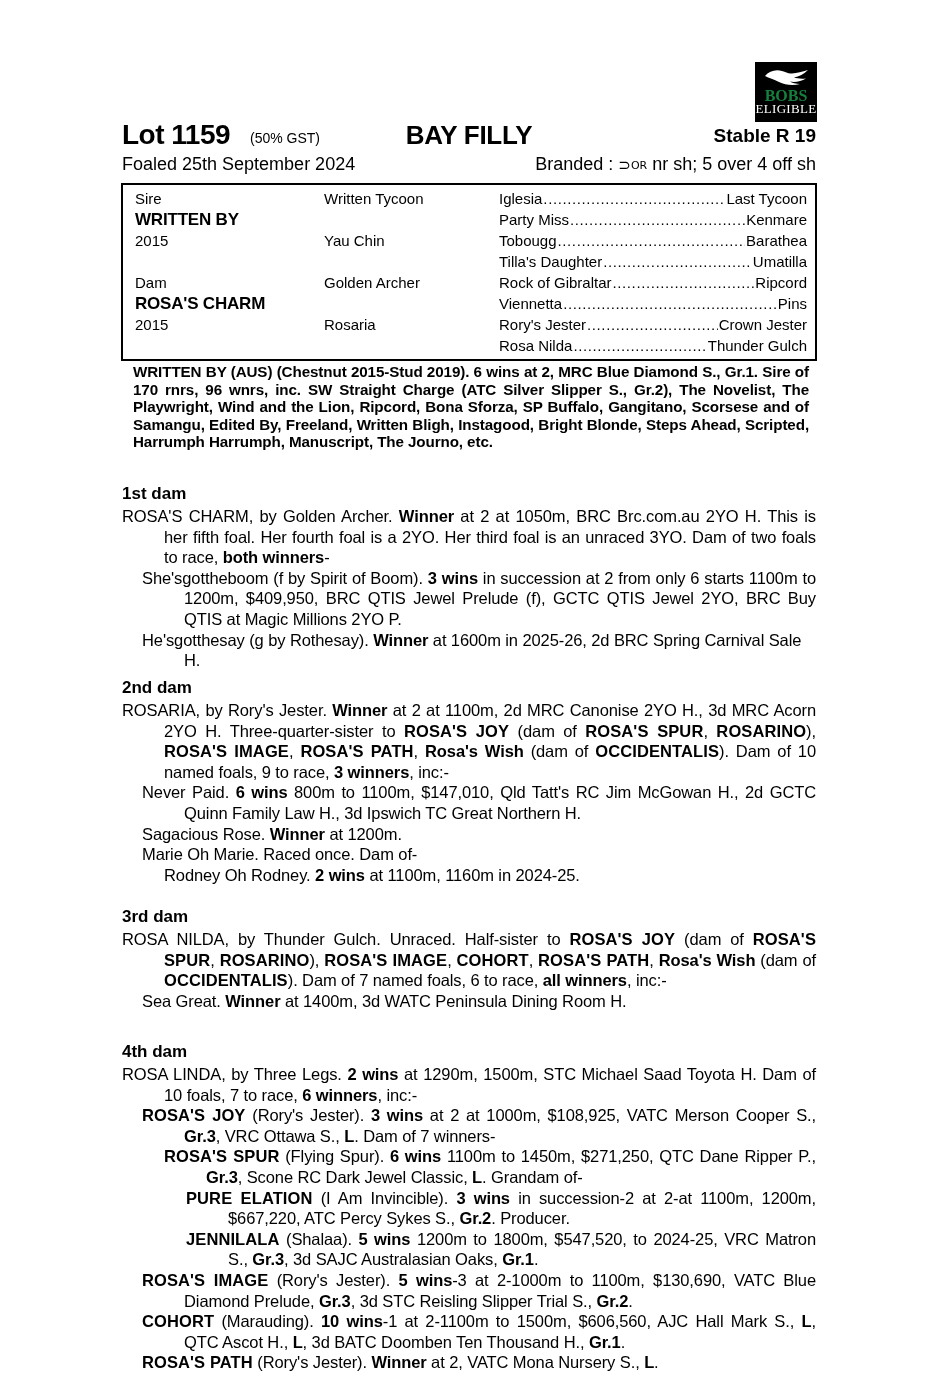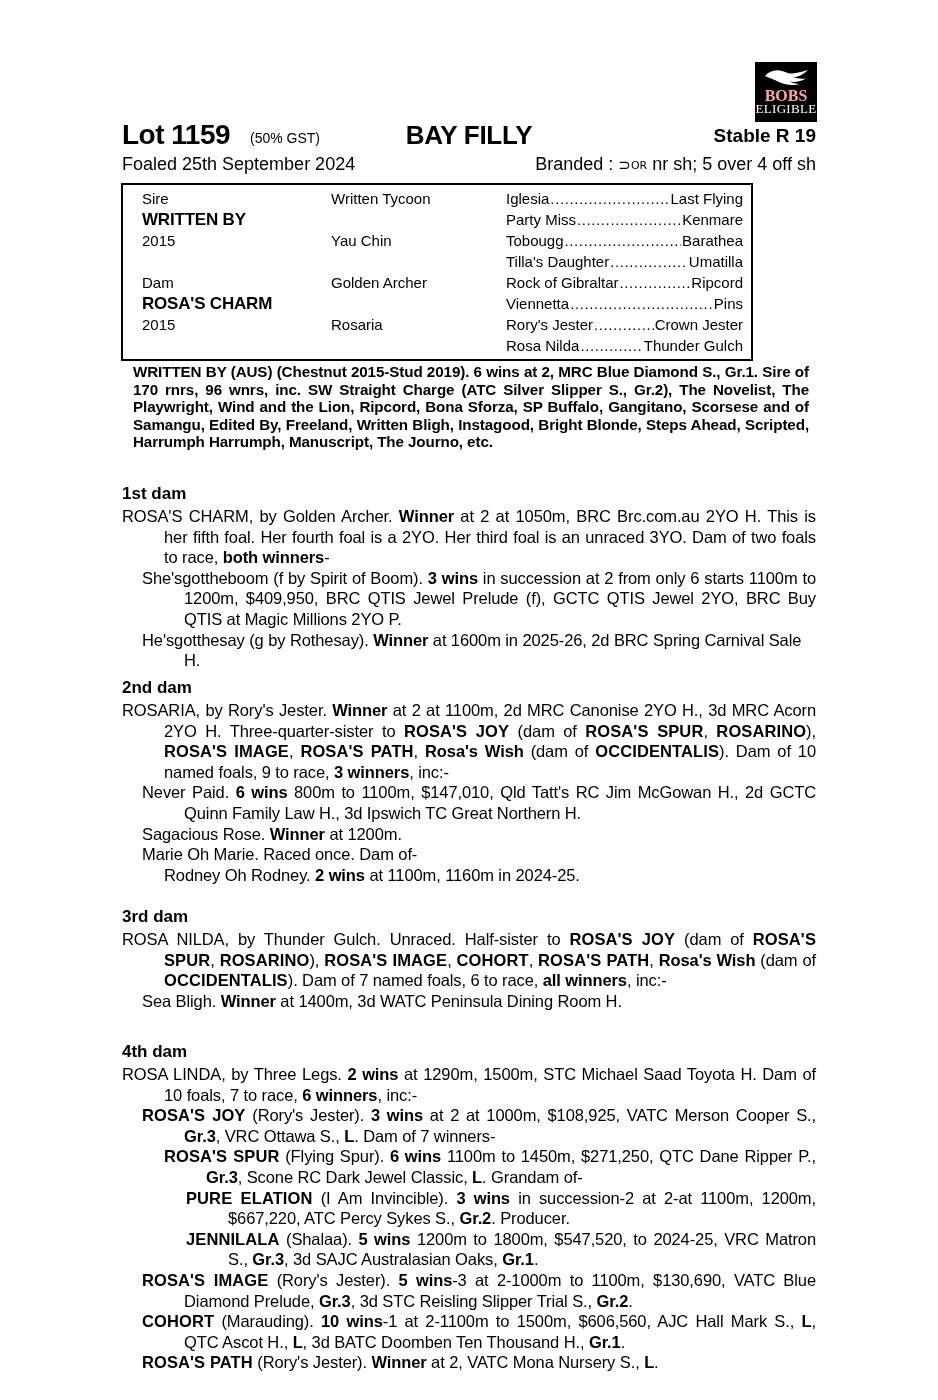--- a/index.html
+++ b/index.html
@@ -34,21 +34,21 @@
     flex-direction: column;
     align-items: center;
     justify-content: flex-start;
   }
   .bobs-horse {
     margin-top: 5px;
     width: 50px;
     height: 20px;
   }
   .bobs-word {
-    color: #fca5a5;
+    color: #15803d;
     font-family: "Liberation Serif", serif;
     font-weight: bold;
     font-size: 16px;
     line-height: 16px;
     letter-spacing: 0px;
     margin-top: 1px;
   }
   .bobs-sub {
     color: #ffffff;
     font-family: "Liberation Serif", serif;
@@ -138,24 +138,24 @@
   .brand-sym .small {
     font-size: 11px;
     vertical-align: 1px;
   }
 
   
   .ped-table {
     position: absolute;
     left: 121px;
     top: 183px;
-    width: 632px;
+    width: 696px;
     border: 2px solid #000;
     box-sizing: border-box;
-    padding: 3px 0 3px 12px;
+    padding: 3px 0 3px 5px;
   }
   .ped-row {
     display: flex;
     height: 21px;
     line-height: 21px;
     font-size: 15px;
     box-sizing: border-box;
   }
   .col-a {
     width: 196px;
@@ -270,21 +270,21 @@
     <span class="branded"><span>Branded : </span><span class="brand-sym"><span>⊃</span><span class="small">OR</span></span><span> nr sh; 5 over 4 off sh</span></span>
   </div>
 
   <div class="ped-table" id="ped-table">
       <div class="ped-row">
         <div class="col-a">Sire</div>
         <div class="col-b">Written Tycoon</div>
         <div class="col-c">
           <span class="gp-name">Iglesia</span>
           <span class="dots">................................................................................</span>
-          <span class="gp-sire">Last Flying</span>
+          <span class="gp-sire">Last Tycoon</span>
         </div>
       </div>
       <div class="ped-row">
         <div class="col-a strongname">WRITTEN BY</div>
         <div class="col-b"></div>
         <div class="col-c">
           <span class="gp-name">Party Miss</span>
           <span class="dots">................................................................................</span>
           <span class="gp-sire">Kenmare</span>
         </div>
@@ -359,21 +359,21 @@
     <div class="p1"><span>ROSARIA, by Rory's Jester. </span><b>Winner</b><span> at 2 at 1100m, 2d MRC Canonise 2YO H., 3d MRC Acorn 2YO H. Three-quarter-sister to </span><b class="caps">ROSA'S JOY</b><span> (dam of </span><b class="caps">ROSA'S SPUR</b><span>, </span><b class="caps">ROSARINO</b><span>), </span><b class="caps">ROSA'S IMAGE</b><span>, </span><b class="caps">ROSA'S PATH</b><span>, </span><b>Rosa's Wish</b><span> (dam of </span><b class="caps">OCCIDENTALIS</b><span>). Dam of 10 named foals, 9 to race, </span><b>3 winners</b><span>, inc:-</span></div>
     <div class="p2"><span>Never Paid. </span><b>6 wins</b><span> 800m to 1100m, $147,010, Qld Tatt's RC Jim McGowan H., 2d GCTC Quinn Family Law H., 3d Ipswich TC Great Northern H.</span></div>
     <div class="p2 nojust"><span>Sagacious Rose. </span><b>Winner</b><span> at 1200m.</span></div>
     <div class="p2 nojust"><span>Marie Oh Marie. Raced once. Dam of-</span></div>
     <div class="p3 nojust"><span>Rodney Oh Rodney. </span><b>2 wins</b><span> at 1100m, 1160m in 2024-25.</span></div>
   </div>
 
   <div class="section" id="sec3">
     <div class="dam-head">3rd dam</div>
     <div class="p1"><span>ROSA NILDA, by Thunder Gulch. Unraced. Half-sister to </span><b class="caps">ROSA'S JOY</b><span> (dam of </span><b class="caps">ROSA'S SPUR</b><span>, </span><b class="caps">ROSARINO</b><span>), </span><b class="caps">ROSA'S IMAGE</b><span>, </span><b class="caps">COHORT</b><span>, </span><b class="caps">ROSA'S PATH</b><span>, </span><b>Rosa's Wish</b><span> (dam of </span><b class="caps">OCCIDENTALIS</b><span>). Dam of 7 named foals, 6 to race, </span><b>all winners</b><span>, inc:-</span></div>
-    <div class="p2 nojust"><span>Sea Bligh. </span><b>Winner</b><span> at 1400m, 3d WATC Peninsula Dining Room H.</span></div>
+    <div class="p2 nojust"><span>Sea Great. </span><b>Winner</b><span> at 1400m, 3d WATC Peninsula Dining Room H.</span></div>
   </div>
 
   <div class="section" id="sec4">
     <div class="dam-head">4th dam</div>
     <div class="p1"><span>ROSA LINDA, by Three Legs. </span><b>2 wins</b><span> at 1290m, 1500m, STC Michael Saad Toyota H. Dam of 10 foals, 7 to race, </span><b>6 winners</b><span>, inc:-</span></div>
     <div id="fourth-progeny">
         <div class="p2"><b class="caps">ROSA'S JOY</b><span> (Rory's Jester). </span><b>3 wins</b><span> at 2 at 1000m, $108,925, VATC Merson Cooper S., </span><b>Gr.3</b><span>, VRC Ottawa S., </span><b>L</b><span>. Dam of 7 winners-</span></div>
         <div class="p3"><b class="caps">ROSA'S SPUR</b><span> (Flying Spur). </span><b>6 wins</b><span> 1100m to 1450m, $271,250, QTC Dane Ripper P., </span><b>Gr.3</b><span>, Scone RC Dark Jewel Classic, </span><b>L</b><span>. Grandam of-</span></div>
         <div class="p4"><b class="caps">PURE ELATION</b><span> (I Am Invincible). </span><b>3 wins</b><span> in succession-2 at 2-at 1100m, 1200m, $667,220, ATC Percy Sykes S., </span><b>Gr.2</b><span>. Producer.</span></div>
         <div class="p4"><b class="caps">JENNILALA</b><span> (Shalaa). </span><b>5 wins</b><span> 1200m to 1800m, $547,520, to 2024-25, VRC Matron S., </span><b>Gr.3</b><span>, 3d SAJC Australasian Oaks, </span><b>Gr.1</b><span>.</span></div>

